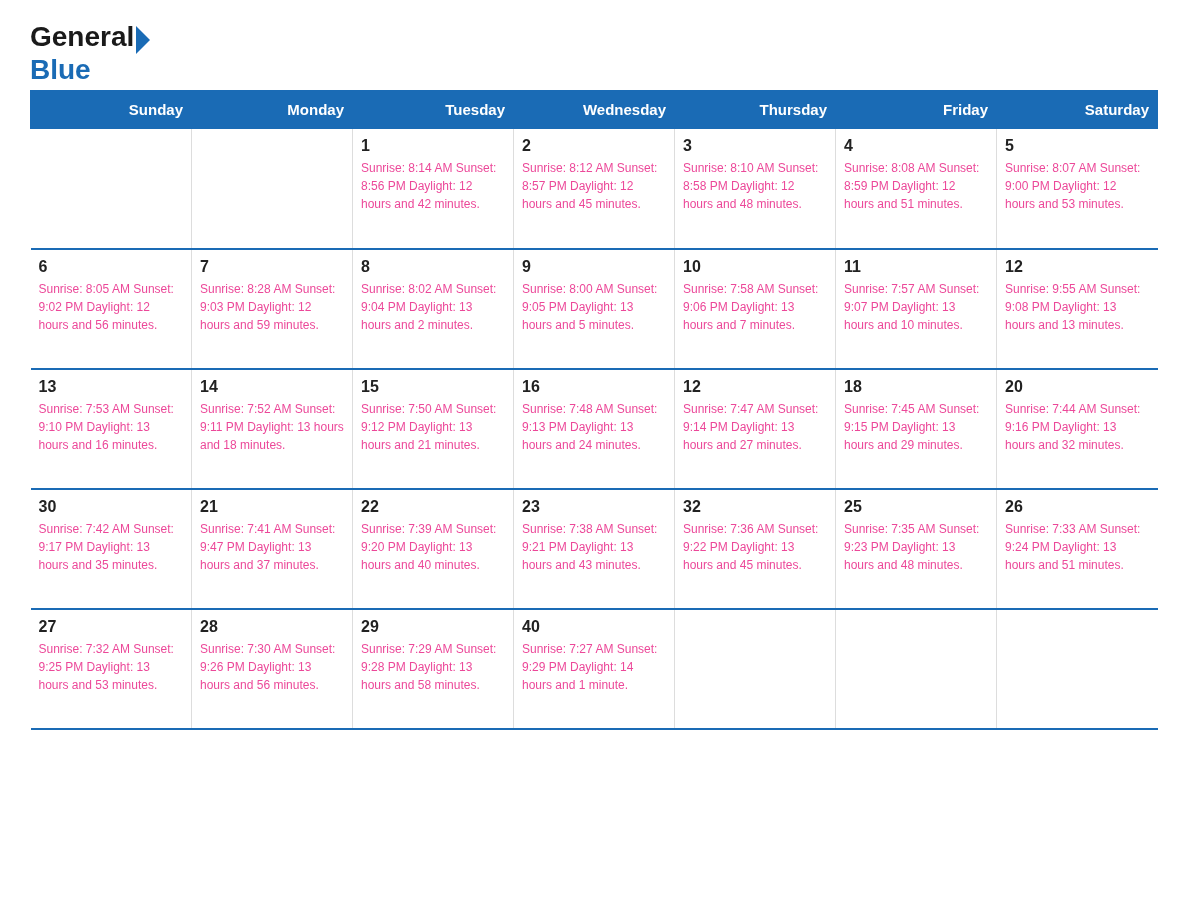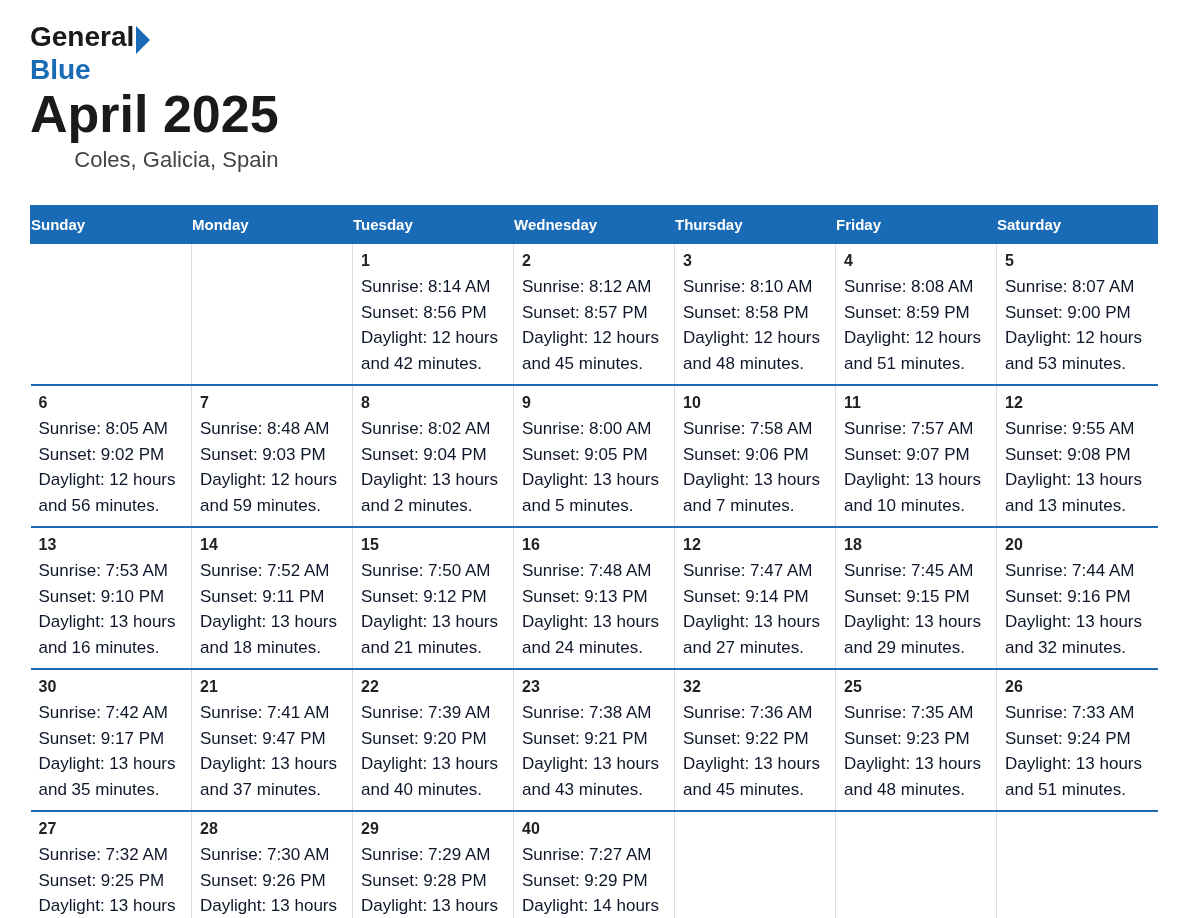--- a/index.html
+++ b/index.html
@@ -6,23 +6,22 @@
     body {
       font-family: Arial, sans-serif;
       background: #fff;
       padding: 20px 30px;
       width: 1188px;
       min-height: 918px;
     }
     .header {
       display: flex;
       justify-content: space-between;
-      align-items: flex-start;
-      margin-bottom: 32px;
-      flex-direction: column;
+      align-items: center;
+      margin-bottom: 4px;
     }
     .logo-general {
       font-size: 28px;
       font-weight: bold;
       color: #1a1a1a;
       font-family: Arial, sans-serif;
     }
     .logo-blue {
       font-size: 28px;
       font-weight: bold;
@@ -61,24 +60,24 @@
       margin-top: 4px;
     }
     table {
       width: 100%;
       border-collapse: collapse;
       table-layout: fixed;
     }
     thead tr th {
       background-color: #1a6bb5;
       color: #fff;
-      padding: 10px 0;
+      padding: 10px 8px;
       font-size: 15px;
       font-weight: bold;
-      text-align: left;
+      text-align: right;
       border: 1px solid #1a6bb5;
     }
     tbody tr {
       border-bottom: 2px solid #1a6bb5;
     }
     tbody tr td {
       vertical-align: top;
       padding: 8px 8px;
       font-size: 13px;
       color: #222;
@@ -94,42 +93,38 @@
       border-right: none;
     }
     .day-number {
       font-size: 16px;
       font-weight: bold;
       color: #222;
       display: block;
       margin-bottom: 4px;
     }
     .day-info {
-      font-size: 17px;
-      color: #0f172a;
+      font-size: 12px;
+      color: #ec4899;
       line-height: 1.5;
     }
     .empty-cell {
       background: #fff;
     }
   </style>
 </head>
 <body>
 
 <div class="header">
   <div class="logo-wrapper">
     <div class="logo-text-row">
       <span class="logo-general">General</span>
       <div class="logo-arrow"></div>
     </div>
     <span class="logo-blue">Blue</span>
-  </div>
-  <div class="title-section">
-    <div class="calendar-title">April 2025</div>
-    <div class="calendar-subtitle">Coles, Galicia, Spain</div>
   </div>
 </div>
 
 <table>
   <thead>
     <tr>
     <th>Sunday</th>
         <th>Monday</th>
         <th>Tuesday</th>
         <th>Wednesday</th>
@@ -181,21 +176,21 @@
       <tr>
         <td>
           <span class="day-number">6</span>
           <div class="day-info">Sunrise: 8:05 AM
 Sunset: 9:02 PM
 Daylight: 12 hours
 and 56 minutes.</div>
         </td>
         <td>
           <span class="day-number">7</span>
-          <div class="day-info">Sunrise: 8:48 AM
+          <div class="day-info">Sunrise: 8:28 AM
 Sunset: 9:03 PM
 Daylight: 12 hours
 and 59 minutes.</div>
         </td>
         <td>
           <span class="day-number">8</span>
           <div class="day-info">Sunrise: 8:02 AM
 Sunset: 9:04 PM
 Daylight: 13 hours
 and 2 minutes.</div>

